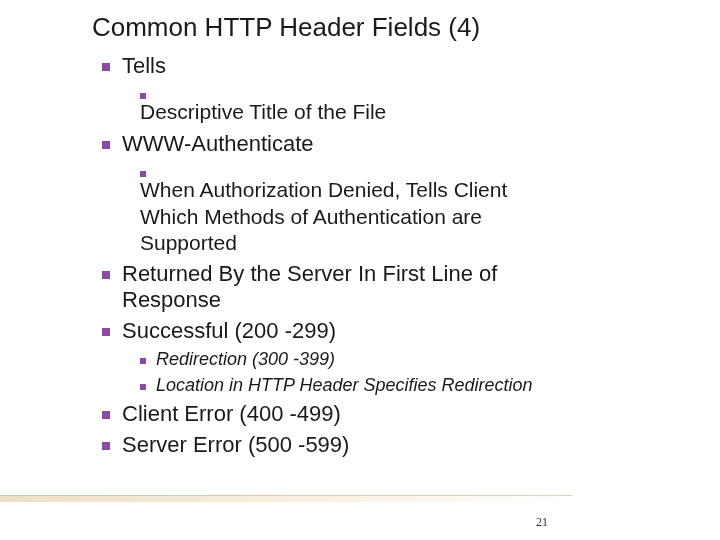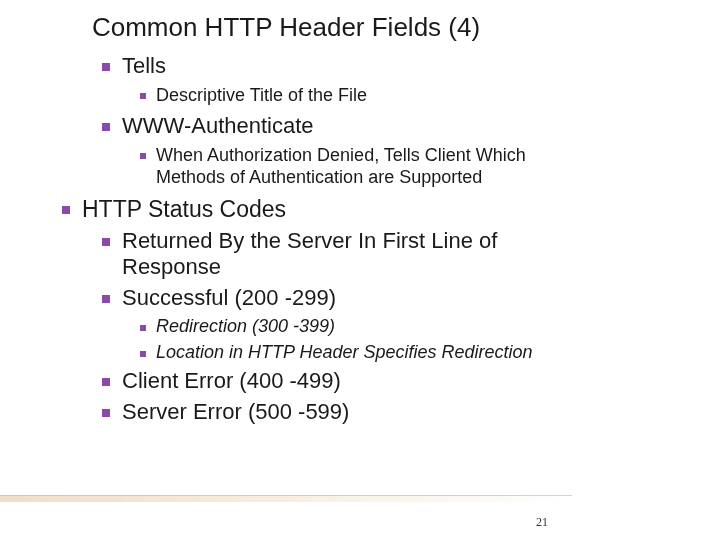--- a/index.html
+++ b/index.html
@@ -38,26 +38,27 @@
     align-items: flex-start;
   }
   .lvl1b {
     font-size: 23px;
     margin-top: 7px;
     margin-left: 0px;
     display: flex;
     align-items: flex-start;
   }
   .lvl2 {
-    font-size: 18px;
+    font-size: 21px;
     margin-top: 5px;
     margin-left: 78px;
     display: flex;
     align-items: flex-start;
     line-height: 1.25;
+    flex-direction: column;
   }
   .lvl1c {
     font-size: 22px;
     margin-top: 5px;
     margin-left: 40px;
     display: flex;
     align-items: flex-start;
   }
   .lvl2c {
     font-size: 18px;
@@ -125,24 +126,20 @@
 
     <div class="lvl1">
       <span class="bullet"></span>
       <span class="text">WWW-Authenticate</span>
     </div>
     <div class="lvl2">
       <span class="bullet-sm"></span>
       <span class="text">When Authorization Denied, Tells Client Which Methods of Authentication are Supported</span>
     </div>
 
-    <div class="lvl1b">
-      <span class="bullet"></span>
-      <span class="text">HTTP Status Codes</span>
-    </div>
 
     <div class="lvl1c">
       <span class="bullet"></span>
       <span class="text">Returned By the Server In First Line of Response</span>
     </div>
     <div class="lvl1c">
       <span class="bullet"></span>
       <span class="text">Successful (200 -299)</span>
     </div>
 

